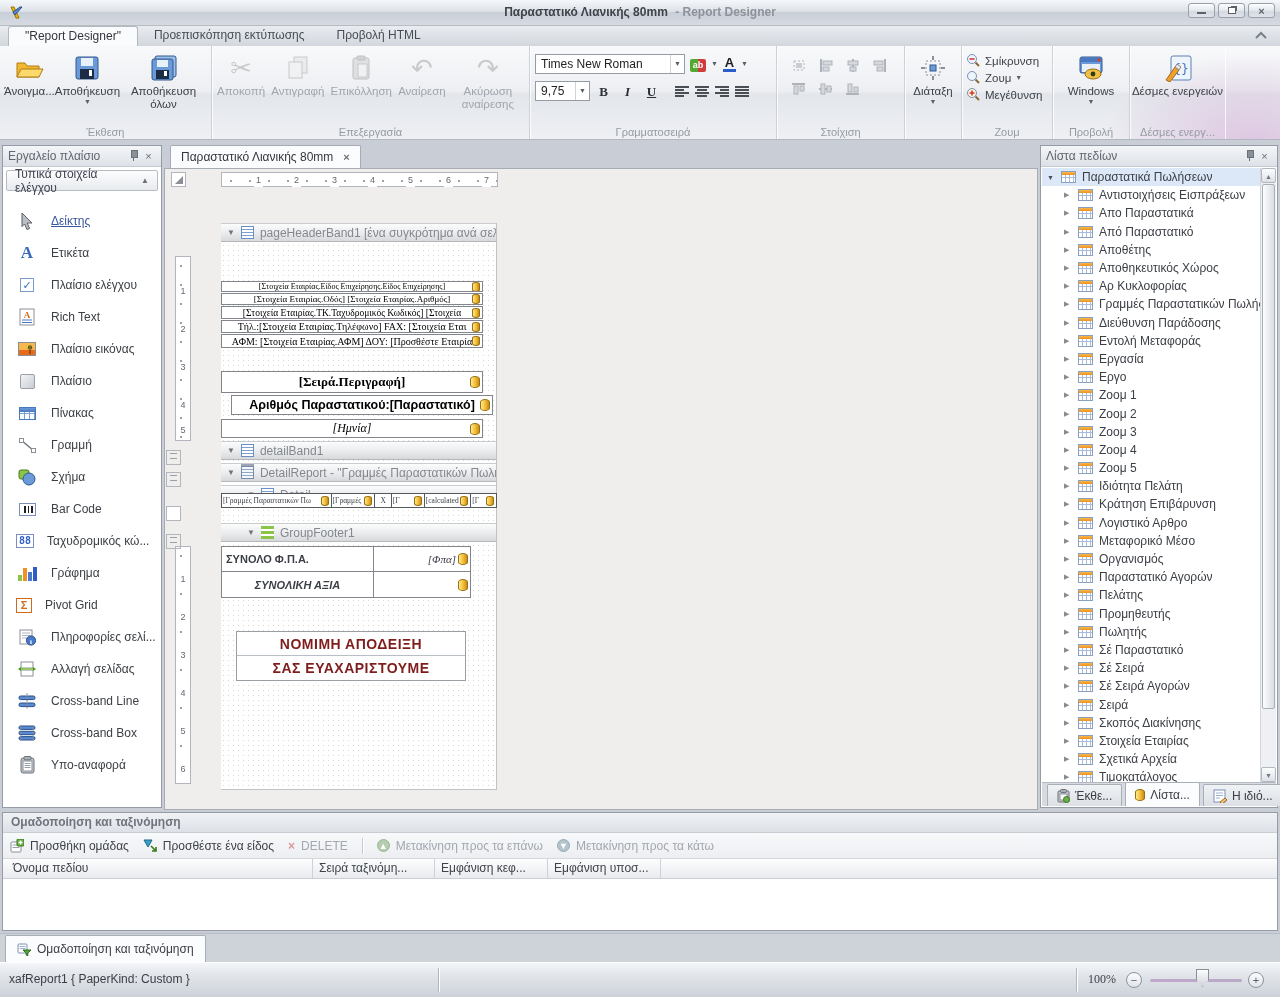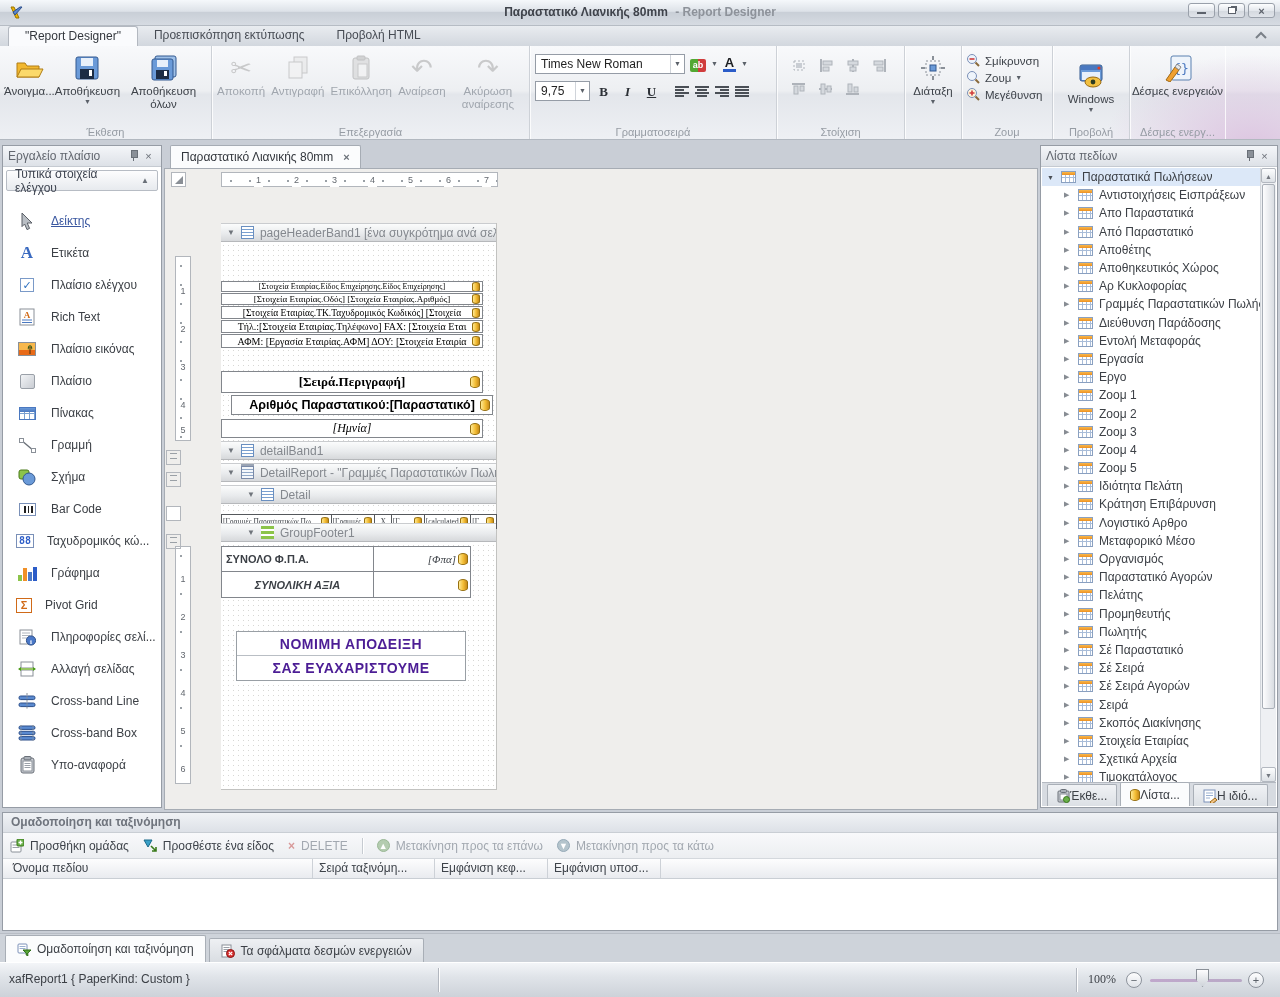--- a/index.html
+++ b/index.html
@@ -104,40 +104,40 @@
     justify-content:center;overflow:hidden;font-family:"Liberation Serif","DejaVu Serif",serif;color:#000;white-space:nowrap;}
   .dbico{position:absolute;right:2px;top:50%;margin-top:-6px;width:10px;height:12px;
     background:linear-gradient(90deg,#ffe992,#f2bc34 55%,#c98c1a);border:1px solid #97700f;border-radius:5px/3px;}
   .dbico.sm{width:8px;height:10px;margin-top:-5px;}
   .totrow{display:flex;height:25px;border-bottom:1px solid #82868c;background:#fff;}
   .totrow:last-child{border-bottom:none;}
   .totlab{width:152px;border-right:1px solid #82868c;font-weight:bold;font-size:11px;display:flex;align-items:center;padding-left:4px;}
   .totval{flex:1;position:relative;display:flex;align-items:center;justify-content:flex-end;
     padding-right:14px;font-family:"Liberation Serif","DejaVu Serif",serif;font-style:italic;font-size:11px;}
   .legalrow{height:24px;display:flex;align-items:center;justify-content:center;font-weight:bold;
-    font-size:14px;letter-spacing:.5px;background:#fff;color:#4c1d95;}
+    font-size:14px;letter-spacing:.5px;background:#fff;color:#7f1d1d;}
 
   
   .fl-tree{position:absolute;left:1px;top:22px;right:1px;bottom:25px;background:#fff;overflow:hidden;}
   .fl-row{height:18.2px;display:flex;align-items:center;gap:6px;padding-left:22px;white-space:nowrap;}
   .fl-row .exp{color:#878c93;font-size:7px;width:8px;flex:none;}
   .fl-row.root{padding-left:5px;background:#dce8f8;}
   .fl-row.root .exp{color:#4a4f56;}
   .fico{width:15px;height:12px;flex:none;border:1px solid #8aa0c0;background:
     linear-gradient(#f8b84c,#ee9020) 0 0/100% 3px no-repeat,
     repeating-linear-gradient(to right,rgba(168,188,216,0) 0 3px,#a8bcd8 3px 4px),
     repeating-linear-gradient(to bottom,rgba(168,188,216,0) 0 5px,#a8bcd8 5px 6px),#fff;}
   .fl-scroll{position:absolute;right:1px;top:22px;bottom:25px;width:16px;background:#eef0f3;border-left:1px solid #d3d7dc;}
   .fl-sbtn{position:absolute;left:0;width:15px;height:15px;text-align:center;line-height:15px;font-size:7px;color:#737880;
     background:linear-gradient(#fcfdfe,#dde1e6);border:1px solid #b3b8c0;border-radius:2px;}
   .fl-thumb{position:absolute;left:1px;width:13px;background:linear-gradient(90deg,#fdfdfe,#d9dde2);
     border:1px solid #a9afb7;border-radius:2px;}
   .fl-tabs{position:absolute;left:1px;right:1px;bottom:1px;height:24px;background:#d7dbe1;
     border-top:1px solid #b4b9c1;display:flex;align-items:flex-end;gap:3px;padding:0 0 0 5px;}
-  .fl-tab{height:22px;display:flex;align-items:center;padding:0 9px;
+  .fl-tab{height:22px;display:flex;align-items:center;gap:5px;padding:0 9px;
     background:linear-gradient(#f0f2f5,#dce0e5);border:1px solid #a9afb7;border-bottom:none;border-radius:2px 2px 0 0;white-space:nowrap;}
   .fl-tab.active{background:#fbfcfd;height:24px;}
   .cyl{width:10px;height:12px;background:linear-gradient(90deg,#ffe992,#f2bc34 55%,#c98c1a);
     border:1px solid #97700f;border-radius:5px/3px;flex:none;}
 
   
   .gp-title{height:20px;background:linear-gradient(#f0f2f5,#dde1e7);color:#6f747d;font-weight:bold;
     padding-left:8px;line-height:19px;border-bottom:1px solid #c9ced4;}
   .gp-toolbar{height:26px;background:linear-gradient(#f8f9fb,#ecEEf1);border-bottom:1px solid #d4d8dd;
     display:flex;align-items:center;padding-left:7px;gap:14px;}
@@ -452,21 +452,21 @@
             <path d="M9.5 9.5 L13 13" stroke="#8a6a3a" stroke-width="2"></path>
             <path d="M6 3.5 v5 M3.5 6 h5" stroke="#d03c3c" stroke-width="1.6"></path>
           </svg>
         </span>
       <span>Μεγέθυνση</span>
     </div>
     <div class="rgroup-label">Ζουμ</div>
   </div>
 
   <div class="rgroup" style="width:77px;">
-    <div class="bigbtn" style="width:100%;margin-top:8px;">
+    <div class="bigbtn" style="width:100%;">
       <span class="bicon-lg">
         <svg width="30" height="27">
             <rect x="4" y="2" width="22" height="16" rx="2" fill="#6a9ad8" stroke="#33598f"></rect>
             <rect x="5" y="3" width="20" height="4" fill="#ff4a0000" stroke="none"></rect>
             <rect x="5" y="3" width="20" height="4" fill="#4a78c0"></rect>
             <circle cx="23" cy="5" r="1.6" fill="#e03c20"></circle>
             <rect x="6" y="9" width="18" height="8" fill="#e8f0fa"></rect>
             <ellipse cx="17" cy="19" rx="8" ry="5" fill="#f2c040" stroke="#9a6a10"></ellipse>
             <circle cx="17" cy="19" r="2.4" fill="#2c3c20"></circle>
           </svg>
@@ -715,21 +715,21 @@
       </div>
       <div class="lblrow" style="top:83px;left:0;width:262px;height:13px;font-size:9.5px;">
         <span>[Στοιχεία Εταιρίας.ΤΚ.Ταχυδρομικός Κωδικός] [Στοιχεία</span>
           <span class="dbico sm"></span>
       </div>
       <div class="lblrow" style="top:97px;left:0;width:262px;height:13px;font-size:10px;">
         <span>Τήλ.:[Στοιχεία Εταιρίας.Τηλέφωνο] FAX: [Στοιχεία Εται</span>
           <span class="dbico sm"></span>
       </div>
       <div class="lblrow" style="top:111px;left:0;width:262px;height:14px;font-size:10px;">
-        <span>ΑΦΜ: [Εργασία Εταιρίας.ΑΦΜ] ΔΟΥ: [Στοιχεία Εταιρία</span>
+        <span>ΑΦΜ: [Στοιχεία Εταιρίας.ΑΦΜ] ΔΟΥ: [Προσθέστε Εταιρία</span>
           <span class="dbico sm"></span>
       </div>
 
       <div class="lblrow" style="top:148px;left:0;width:262px;height:22px;font-weight:bold;font-size:13px;">
         <span>[Σειρά.Περιγραφή]</span>
           <span class="dbico"></span>
       </div>
       <div class="lblrow" style="top:172px;left:10px;width:262px;height:20px;font-weight:bold;font-size:12.5px;font-family:'Liberation Sans',sans-serif;">
         <span>Αριθμός Παραστατικού:[Παραστατικό]</span>
           <span class="dbico"></span>
@@ -748,21 +748,21 @@
         <span class="tri">▼</span>
         <span class="bicon clip"></span>
         <span>DetailReport - "Γραμμές Παραστατικών Πωλήσε</span>
       </div>
       <div class="bandbar" style="top:262px;padding-left:26px;">
         <span class="tri">▼</span>
         <span class="bicon"></span>
         <span>Detail</span>
       </div>
 
-      <div style="position:absolute;top:291px;left:0;width:276px;height:15px;display:flex;border:1px solid #55585c;background:#fff;">
+      <div style="position:absolute;top:270px;left:0;width:276px;height:15px;display:flex;border:1px solid #55585c;background:#fff;">
         <span style="width:40%;border-right:1px solid #55585c;position:relative;font:7.5px 'Liberation Serif',serif;overflow:hidden;display:flex;align-items:center;padding:0 1px;">
             <span>[Γραμμές Παραστατικών Πω</span>
             <span class="dbico sm"></span>
           </span>
         <span style="width:16%;border-right:1px solid #55585c;position:relative;font:7.5px 'Liberation Serif',serif;overflow:hidden;display:flex;align-items:center;padding:0 1px;">
             <span>[Γραμμές</span>
             <span class="dbico sm"></span>
           </span>
         <span style="width:6%;border-right:1px solid #55585c;position:relative;font:7.5px 'Liberation Serif',serif;overflow:hidden;display:flex;align-items:center;justify-content:center;">
             <span>Χ</span>
@@ -1075,31 +1075,20 @@
   <span class="btab active">
     <span>
         <svg width="14" height="13">
           <rect x="1" y="1" width="9" height="9" rx="1" fill="#fff" stroke="#7a90b8"></rect>
           <path d="M2.5 3.5 h6 M2.5 5.5 h6" stroke="#9ab0d0"></path>
           <path d="M6 7 h8 l-3.2 3 v3 l-1.6 -1 v-2 z" fill="#5aa83a" stroke="#2a6a14"></path>
         </svg>
       </span>
     <span>Ομαδοποίηση και ταξινόμηση</span>
   </span>
-  <span class="btab">
-    <span>
-        <svg width="14" height="14">
-          <rect x="1" y="1" width="9" height="12" fill="#fff" stroke="#8a9098"></rect>
-          <path d="M2.5 3.5 h6 M2.5 5.5 h6 M2.5 7.5 h4" stroke="#9aa0a8"></path>
-          <circle cx="9.5" cy="9.5" r="4" fill="#d83030" stroke="#8a1414"></circle>
-          <path d="M7.8 7.8 l3.4 3.4 M11.2 7.8 l-3.4 3.4" stroke="#fff" stroke-width="1.2"></path>
-        </svg>
-      </span>
-    <span>Τα σφάλματα δεσμών ενεργειών</span>
-  </span>
 </div>
 
 <div class="statusbar">
   <span class="sb-text">xafReport1 { PaperKind: Custom }</span>
   <span class="sb-div" style="left:438px;"></span>
   <span class="sb-div" style="left:1076px;"></span>
   <span class="sb-text" style="left:1088px;font-family:Liberation Serif, serif;">100%</span>
   <span class="zbtn" style="left:1126px;">−</span>
   <span class="ztrack" style="left:1150px;width:92px;"></span>
   <span class="zhandle" style="left:1196px;"></span>

